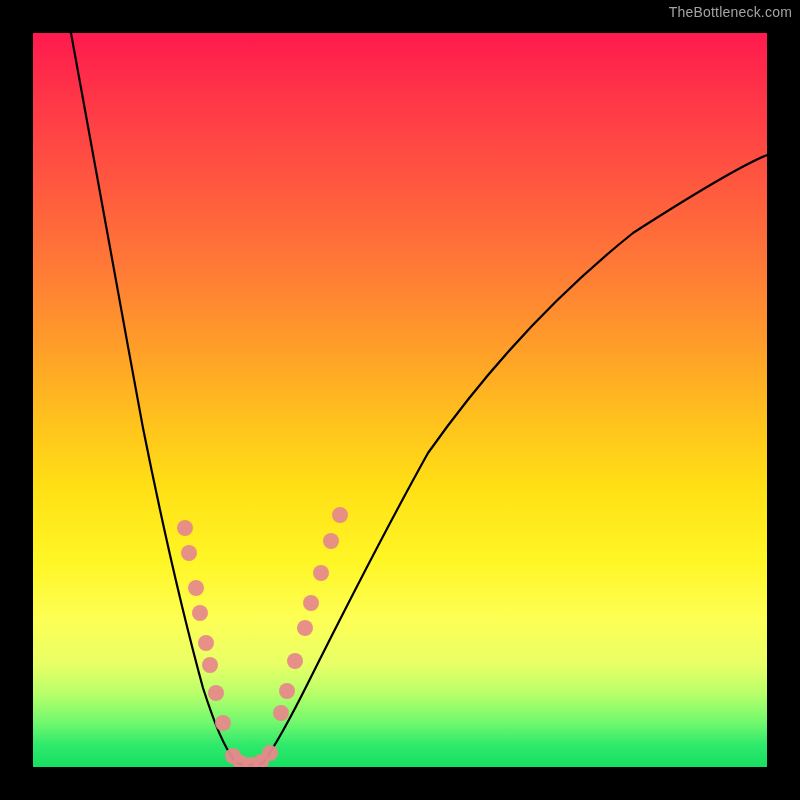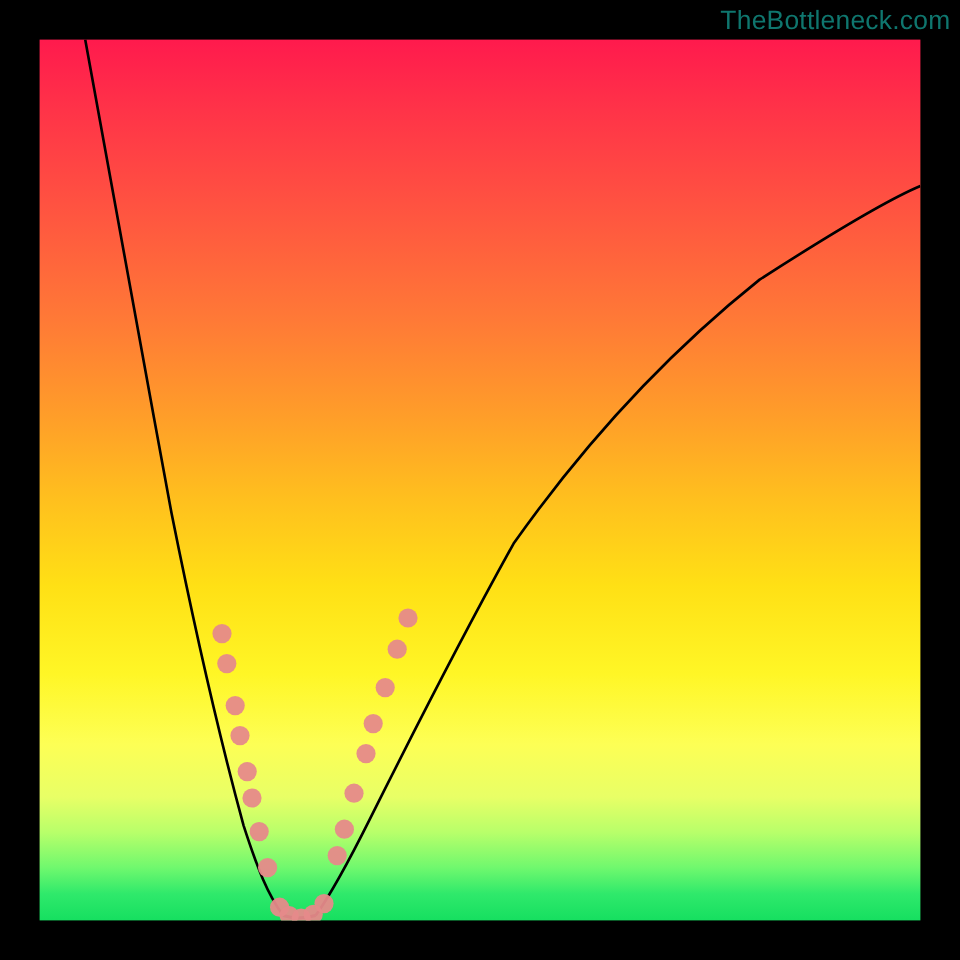--- a/index.html
+++ b/index.html
@@ -41,22 +41,22 @@
       #b8ff6a 90%,
       #70f86e 94%,
       #2fe96b 97%,
       #16df60 100%
     );
   }
   .watermark {
     position: absolute;
     top: 4px;
     right: 8px;
-    color: #0f766e;
-    font-size: 22px;
+    color: #a3a3a3;
+    font-size: 14px;
     font-weight: 500;
     letter-spacing: 0.2px;
     user-select: none;
   }
   svg.curves {
     position: absolute;
     left: 0;
     top: 0;
     width: 734px;
     height: 734px;

